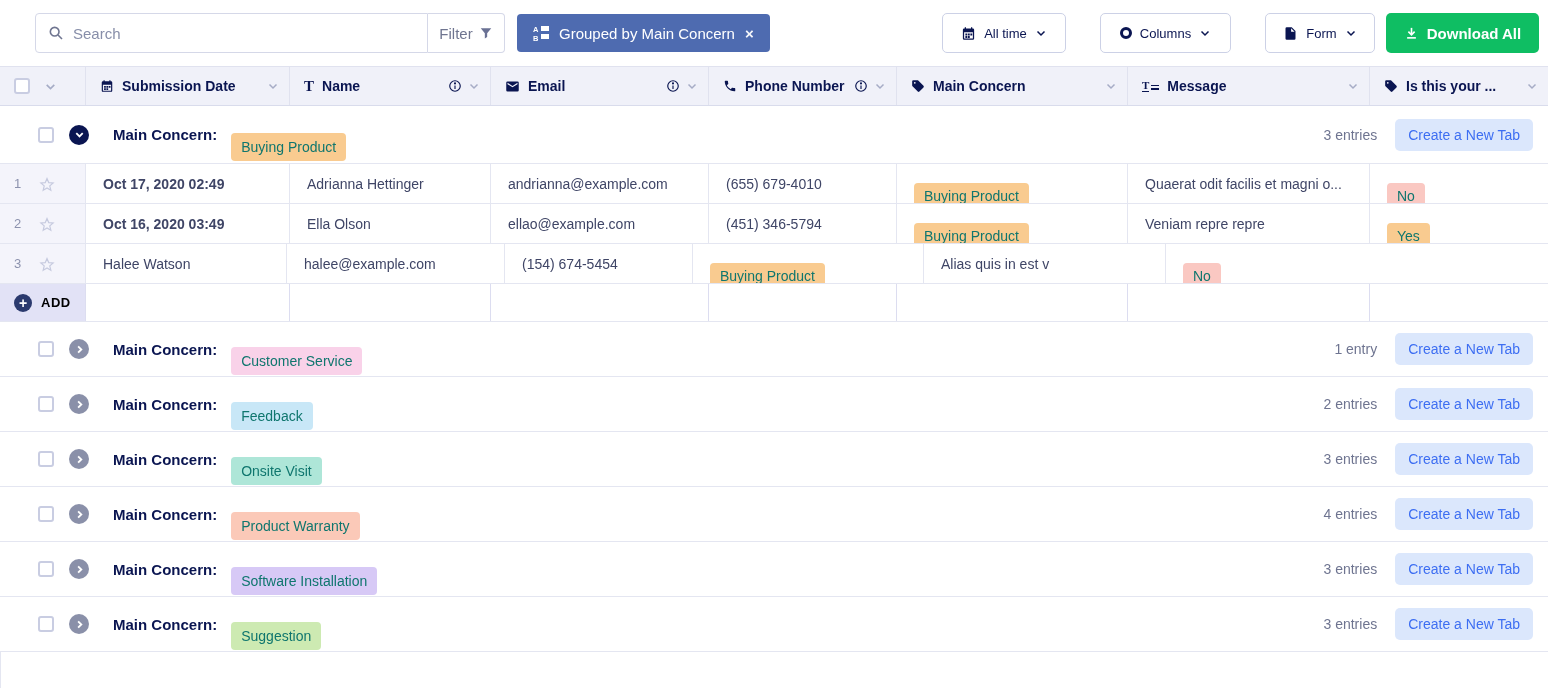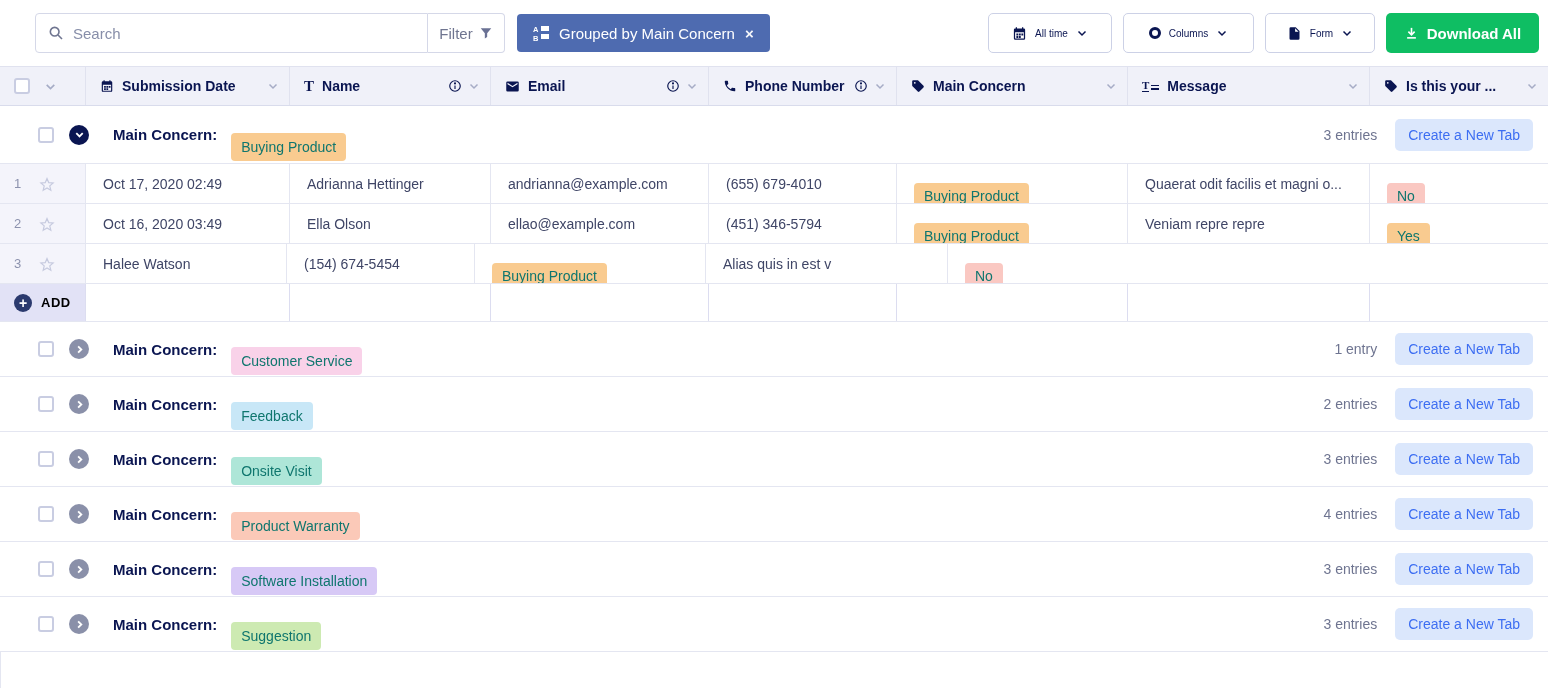--- a/index.html
+++ b/index.html
@@ -55,38 +55,39 @@
   }
   .group-chip .chip-close { font-size: 15px; font-weight: 700; opacity: .95; cursor: pointer; }
   .tb-right { margin-left: auto; display: flex; align-items: center; gap: 11px; }
   .tb-btn {
     height: 40px;
     background: #fff;
     border: 1px solid #ccd1e6;
     border-radius: 5px;
     display: flex; align-items: center; justify-content: center;
     gap: 8px;
-    color: #0a1551; font-size: 10px; font-weight: 500;
+    color: #0a1551; font-size: 13px; font-weight: 500;
     cursor: pointer;
+    margin-left: 23px;
   }
   .tb-btn.w-alltime { width: 124px; }
   .tb-btn.w-columns { width: 131px; }
   .tb-btn.w-form { width: 110px; }
   .download-btn {
     width: 153px; height: 40px;
     background: #0fbe63;
     border: none; border-radius: 5px;
     color: #fff; font-size: 15px; font-weight: 600;
     display: flex; align-items: center; justify-content: center;
     gap: 8px; cursor: pointer;
   }
 
   
   .c0 { width: 86px; }
-  .c1 { width: 204px; }
+  .c1 { width: 204px; font-weight: bold; }
   .c2 { width: 201px; }
   .c3 { width: 218px; }
   .c4 { width: 188px; }
   .c5 { width: 231px; }
   .c6 { width: 242px; }
   .c7 { width: 178px; }
 
   
   .thead {
     height: 40px;
@@ -499,20 +500,21 @@
 <div class="trow">
   <div class="td td-num c0">
     <span class="rownum">3</span>
     <span>
       <svg width="18" height="18" viewBox="0 0 24 24" fill="none" stroke="#c6cadf" stroke-width="1.6">
           <path d="M12 17.3l-5.1 3 1.4-5.8-4.5-3.9 5.9-.5L12 4.6l2.3 5.5 5.9.5-4.5 3.9 1.4 5.8z"></path>
         </svg>
     </span>
   </div>
   <div class="td c2">Halee Watson</div>
+  <div class="td c3">halee@example.com</div>
   <div class="td c4">(154) 674-5454</div>
   <div class="td c5">
       <span class="badge" style="background-color: rgb(249, 203, 144);">Buying Product</span>
     </div>
   <div class="td c6">Alias quis in est v</div>
   <div class="td c7">
       <span class="badge" style="background-color: rgb(250, 200, 194);">No</span>
     </div>
 </div>
 

